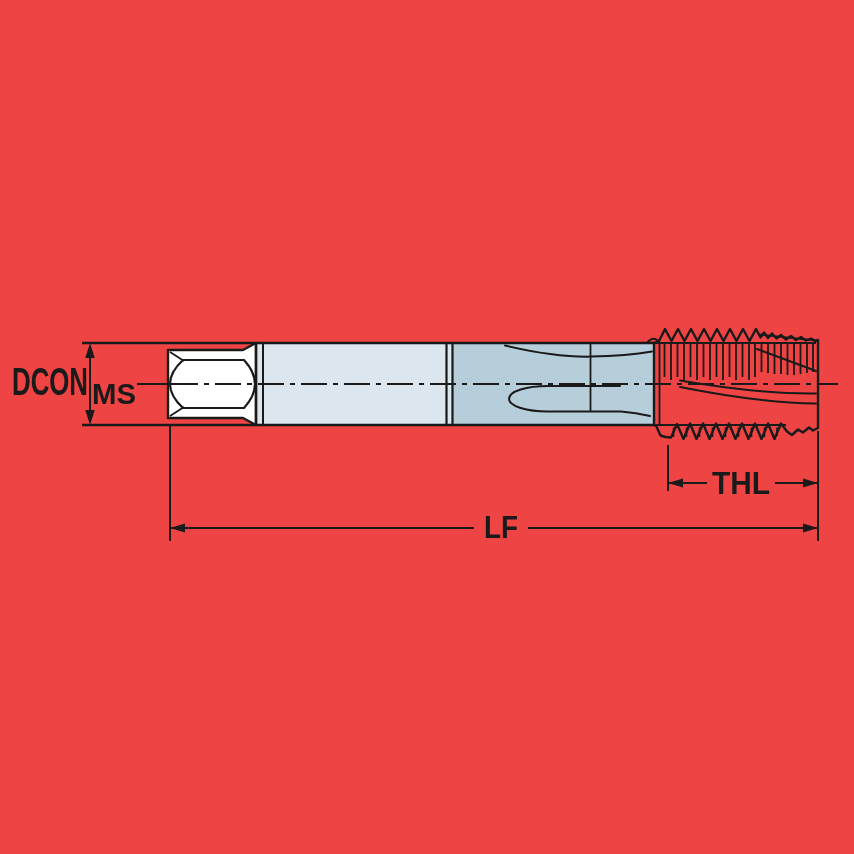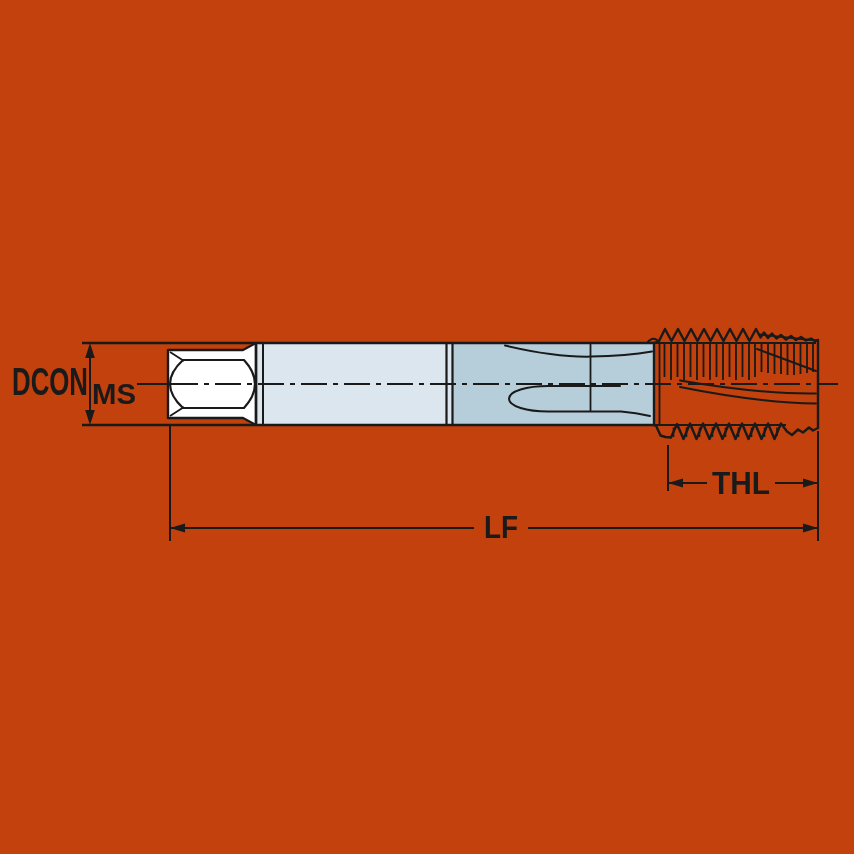--- a/index.html
+++ b/index.html
@@ -1,16 +1,16 @@
 <!DOCTYPE html>
 <html><head>
 <meta charset="utf-8">
 <style>
   html,body{margin:0;padding:0;background:#ffffff;}
-  .stage{width:854px;height:854px;position:relative;background:#c2410c;overflow:hidden;}
+  .stage{width:854px;height:854px;position:relative;background:#ef4444;overflow:hidden;}
   svg{display:block;}
   .ln{stroke:#1a1a1a;fill:none;}
   .w24{stroke-width:2.4;}
   .w22{stroke-width:2.2;}
   .w20{stroke-width:2;}
   .w18{stroke-width:1.8;}
   .w16{stroke-width:1.6;}
   .arrow{fill:#1a1a1a;stroke:none;}
   .lbl{font-family:"Liberation Sans","DejaVu Sans",sans-serif;font-weight:bold;fill:#1a1a1a;}
   .white-fill{fill:#ffffff;}

